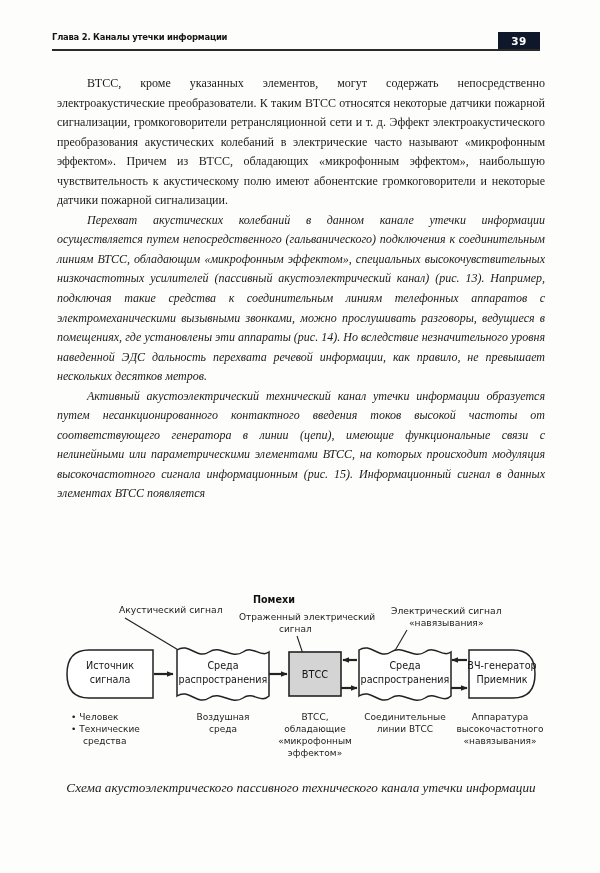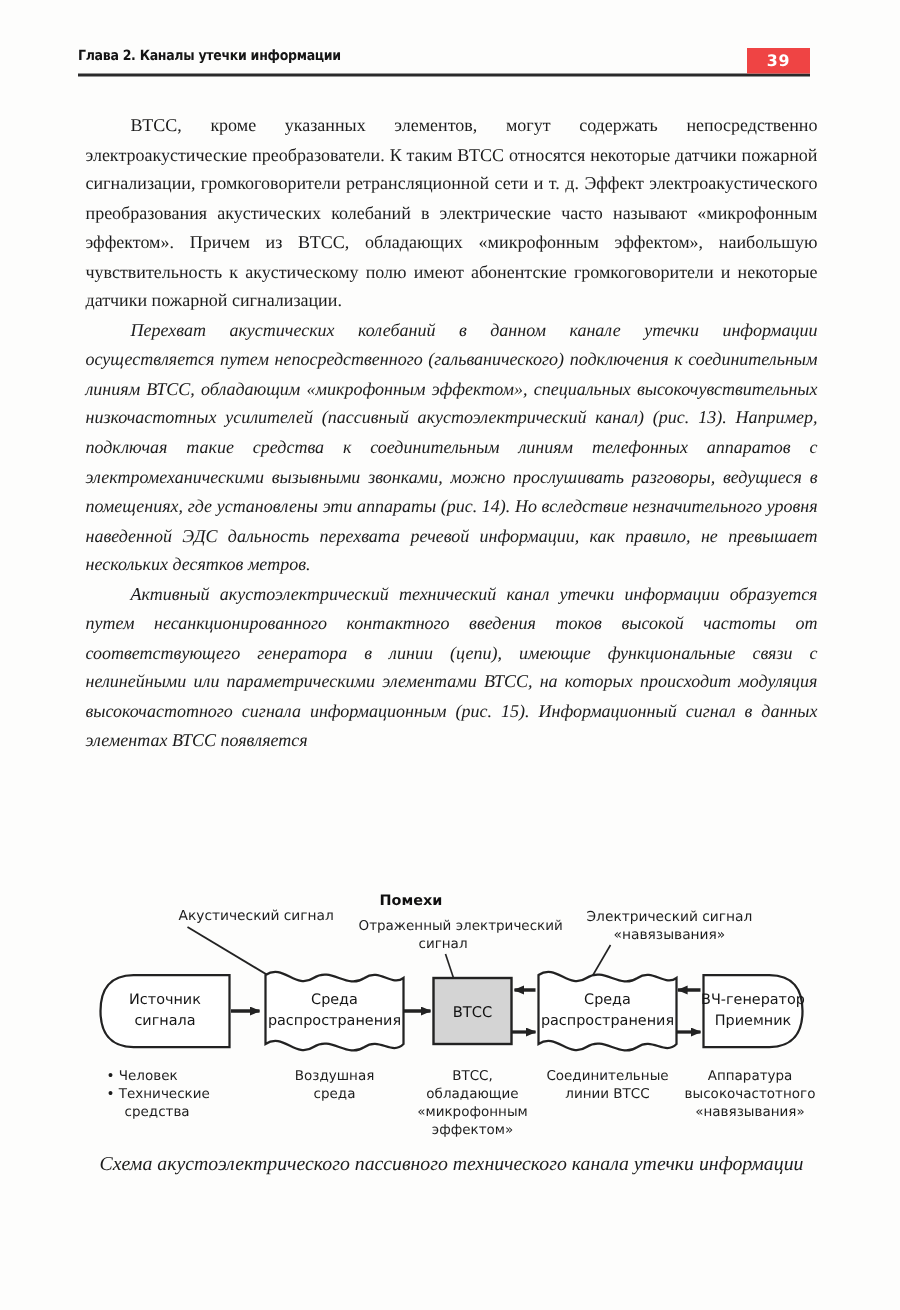--- a/index.html
+++ b/index.html
@@ -50,21 +50,21 @@
     width: 488px;
     height: 1.6px;
     background: #2a2a2a;
   }
   .page-number-box {
     position: absolute;
     right: 0;
     top: 2px;
     width: 42px;
     height: 17px;
-    background: #ef4444;
+    background: #0f172a;
   }
   .page-number {
     position: absolute;
     inset: 0;
     color: #ffffff;
     font-family: "DejaVu Sans", sans-serif;
     font-size: 10.5px;
     font-weight: bold;
     display: flex;
     align-items: center;
@@ -109,21 +109,21 @@
     top: 768px;
     width: 488px;
     text-align: center;
     font-family: "Liberation Serif", serif;
     font-style: italic;
     font-size: 13.2px;
     line-height: 16.6px;
     color: #1b1b1b;
   }
   .caption-num { display: block; }
-  .caption-text { display: block; }
+  .caption-text { display: block; margin-top: 12px; }
 </style>
 </head>
 <body>
 
 <div class="page">
 
   <div class="header">
     <div class="header-title">Глава 2. Каналы утечки информации</div>
     <div class="header-rule"></div>
     <div class="page-number-box">

